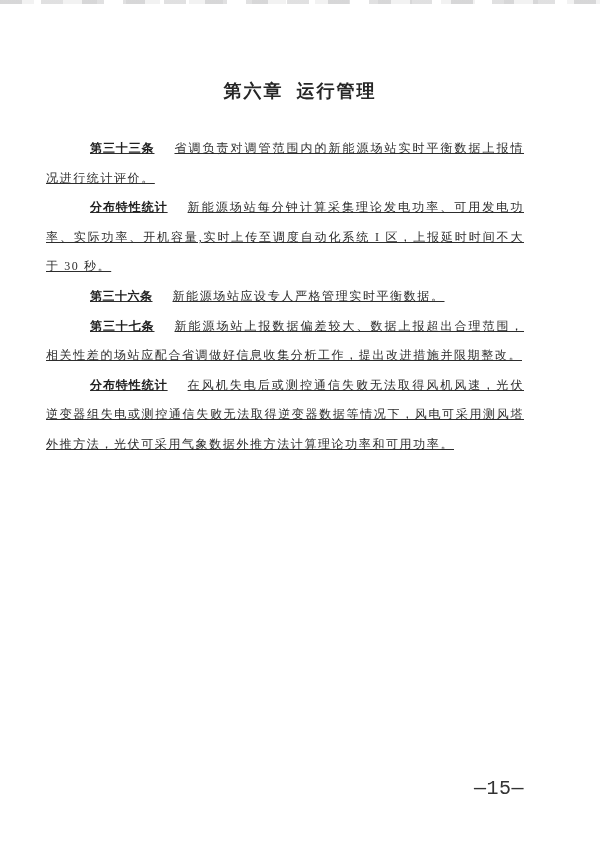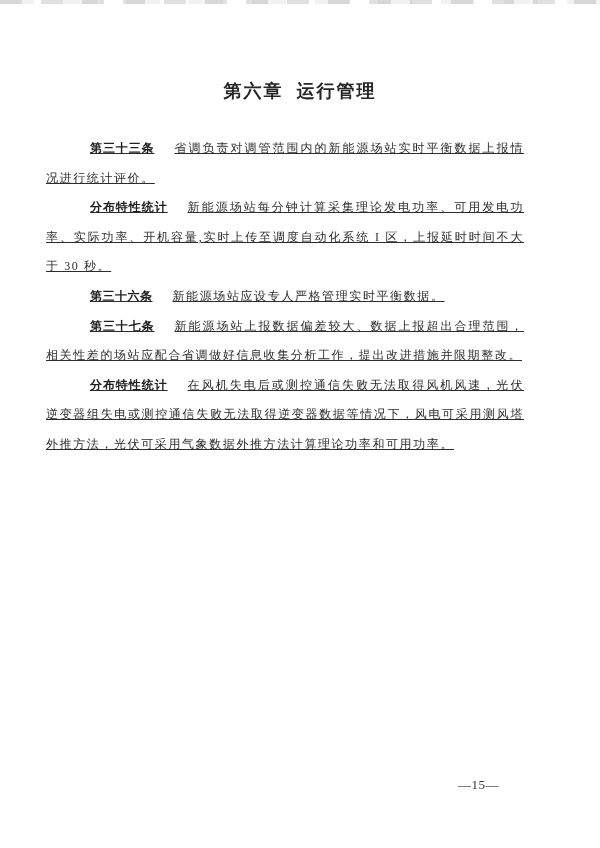--- a/index.html
+++ b/index.html
@@ -63,25 +63,26 @@
   }
   .article .num {
     font-weight: bold;
     letter-spacing: 0.5px;
     color: #202020;
     margin-right: 20px;
   }
   .page-number {
     position: absolute;
     top: 777px;
-    left: 458px;
-    font-size: 13px;
+    left: 474px;
+    font-size: 20px;
     letter-spacing: 0.5px;
     color: #333333;
     white-space: pre;
+    font-family: Liberation Mono, monospace;
   }
 </style>
 </head>
 <body>
 
 <div class="page">
 
   <div class="scan-artifacts"></div>
 
   <div class="chapter-title">第六章  运行管理</div>

